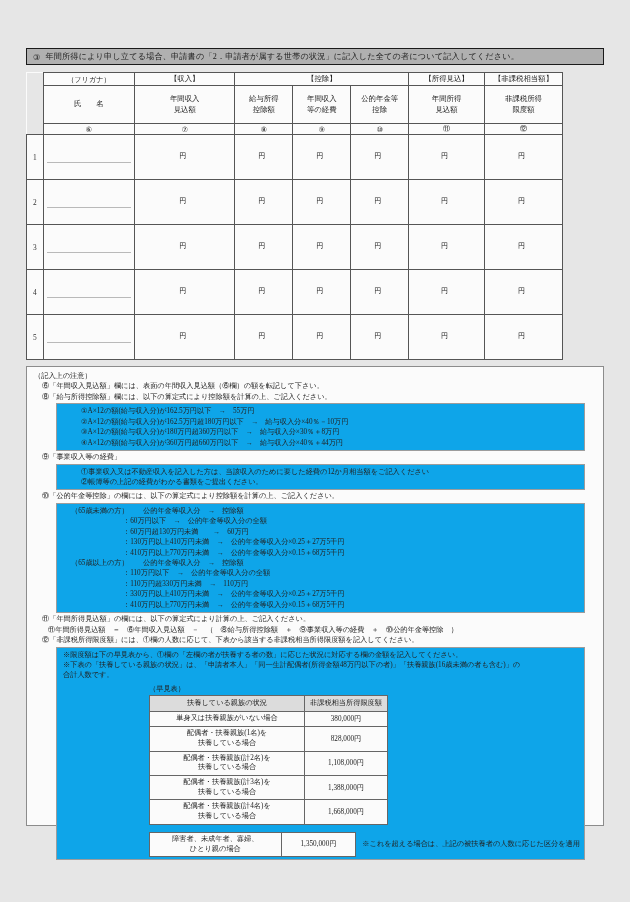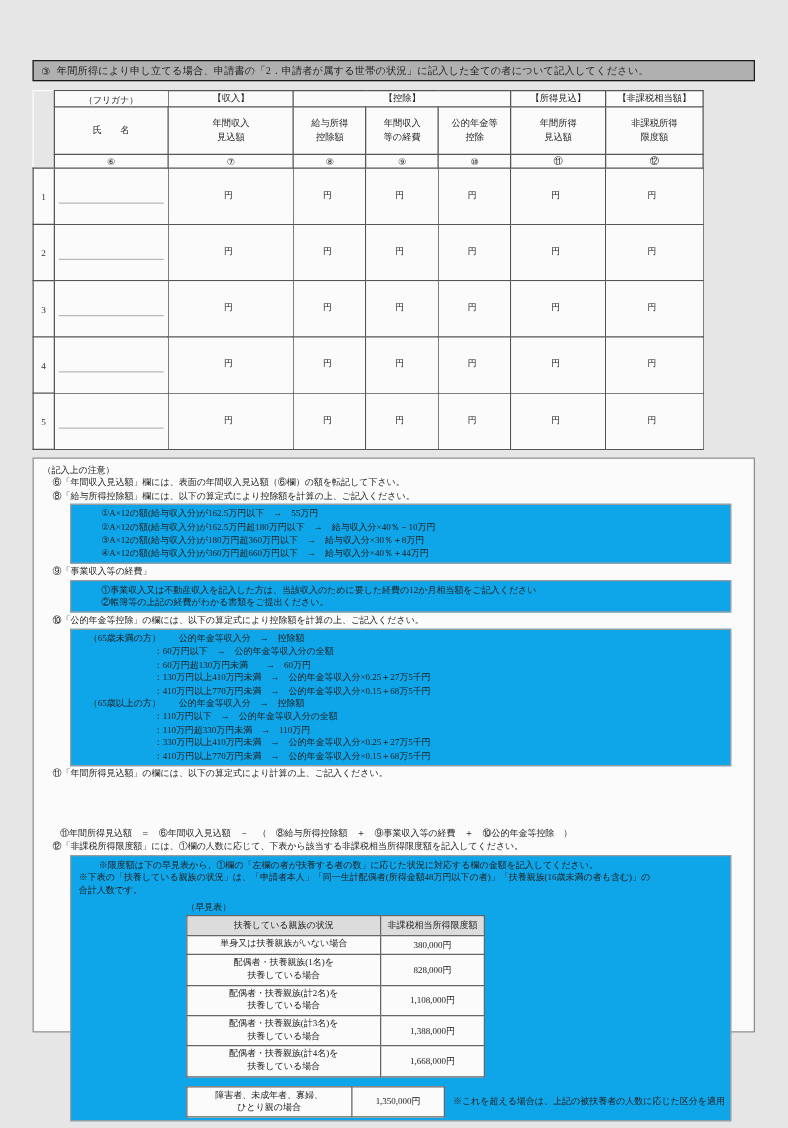--- a/index.html
+++ b/index.html
@@ -114,21 +114,21 @@
     background: #fbfbfb;
     border: 0.8px solid #8c8c8c;
     box-sizing: border-box;
     font-size: 7.2px;
     line-height: 1.45;
   }
   .notes-inner { padding: 4px 18px 0 7px; border-radius: 23px; }
   .nline { white-space: nowrap; }
   .ind0 { margin-left: 0px; }
   .ind1 { margin-left: 8px; }
-  .ind2 { margin-left: 14px; margin-top: 37px; }
+  .ind2 { margin-left: 14px; }
   .subbox {
     border: 0.8px solid #9c9c9c;
     margin: 1px 0 1px 22px;
     padding: 2px 4px 2px 6px;
     background: #0ea5e9;
   }
   .subbox .nline { margin-left: 18px; }
   .pens .grp { margin-left: 8px; }
   .pens .itm { margin-left: 60px; }
 
@@ -349,21 +349,21 @@
         <div class="nline grp">（65歳以上の方）　　公的年金等収入分　→　控除額</div>
         <div class="nline itm">：110万円以下　→　公的年金等収入分の全額</div>
         <div class="nline itm">：110万円超330万円未満　→　110万円</div>
         <div class="nline itm">：330万円以上410万円未満　→　公的年金等収入分×0.25＋27万5千円</div>
         <div class="nline itm">：410万円以上770万円未満　→　公的年金等収入分×0.15＋68万5千円</div>
       </div>
       <div class="nline ind1">⑪「年間所得見込額」の欄には、以下の算定式により計算の上、ご記入ください。</div>
       <div class="nline ind2">⑪年間所得見込額　＝　⑥年間収入見込額　－　（　⑧給与所得控除額　＋　⑨事業収入等の経費　＋　⑩公的年金等控除　）</div>
       <div class="nline ind1">⑫「非課税所得限度額」には、①欄の人数に応じて、下表から該当する非課税相当所得限度額を記入してください。</div>
       <div class="subbox">
-        <div class="nline" style="margin-left:16px">※限度額は下の早見表から、①欄の「左欄の者が扶養する者の数」に応じた状況に対応する欄の金額を記入してください。</div>
+        <div class="nline" style="margin-left:0">※限度額は下の早見表から、①欄の「左欄の者が扶養する者の数」に応じた状況に対応する欄の金額を記入してください。</div>
         <div class="nline" style="margin-left:0">※下表の「扶養している親族の状況」は、「申請者本人」「同一生計配偶者(所得金額48万円以下の者)」「扶養親族(16歳未満の者も含む)」の</div>
         <div class="nline" style="margin-left:0">合計人数です。</div>
 
         <div class="hayami-label">（早見表）</div>
         <table class="hayami">
           <thead>
             <tr>
               <th class="h-cond">扶養している親族の状況</th>
               <th class="h-amt">非課税相当所得限度額</th>
             </tr>

